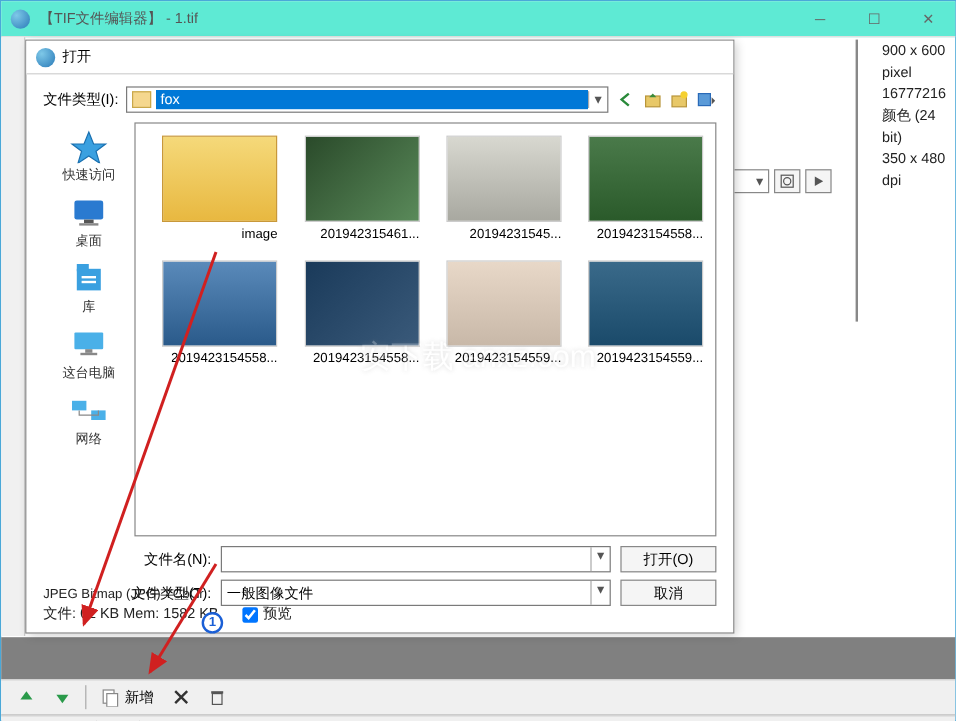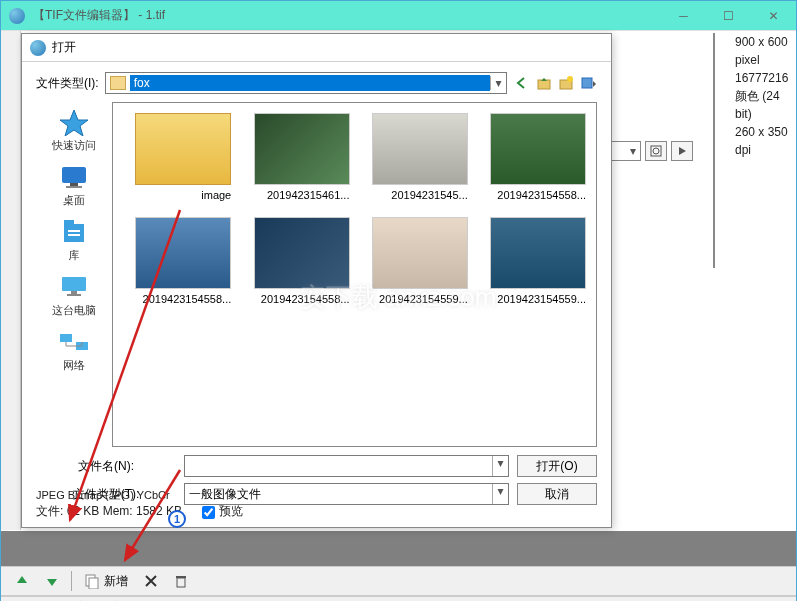--- a/index.html
+++ b/index.html
@@ -36,21 +36,21 @@
 .place .lbl { font-size: 11px; color: #333; }
 
 .filegrid { flex: 1; border: 1px solid #888; background: #fff; padding: 10px; overflow: auto; }
 .grid-inner { display: grid; grid-template-columns: repeat(4, 1fr); gap: 16px 10px; }
 .thumb { display: flex; flex-direction: column; align-items: flex-end; }
 .thumb .img { width: 96px; height: 72px; border: 1px solid #ccc; }
 .thumb .cap { margin-top: 4px; font-size: 11px; white-space: nowrap; overflow: hidden; text-overflow: ellipsis; max-width: 100px; }
 
 .form-rows { margin-top: 8px; }
 .form-row { display: flex; align-items: center; margin-bottom: 6px; gap: 8px; }
-.form-row .lab { width: 140px; text-align: center; }
+.form-row .lab { width: 140px; text-align: right; }
 .form-row .combo { flex: 1; height: 22px; border: 1px solid #7a7a7a; background: #fff; display: flex; align-items: center; padding: 0 4px; position: relative; }
 .form-row .combo .ddb { position: absolute; right: 0; top: 0; width: 16px; height: 100%; border-left: 1px solid #aaa; text-align: center; color: #555; }
 .form-row .btn { width: 80px; height: 22px; border: 1px solid #888; background: #f5f5f5; text-align: center; line-height: 20px; }
 
 .dialog-footer { position: absolute; bottom: 8px; left: 14px; right: 14px; }
 .footer-line { font-size: 11px; color: #222; line-height: 16px; }
 .preview-chk { display: inline-flex; align-items: flex-end; gap: 4px; margin-left: 20px; }
 .preview-chk input { width: 13px; height: 13px; }
 
 
@@ -263,21 +263,21 @@
         <div class="sq-btn">
             <svg width="10" height="10">
               <path d="M2 1 L9 5 L2 9 Z" fill="#555"></path>
             </svg>
           </div>
       </div>
       <div class="preview-canvas"></div>
       <div class="info-lines">
         <div>900 x 600 pixel</div>
         <div>16777216 颜色 (24 bit)</div>
-        <div>260 x 350 dpi</div>
+        <div>350 x 480 dpi</div>
       </div>
     </div>
 
     <div class="gray-band"></div>
 
     <div class="toolbar-bottom">
       <span class="tb-btn">
           <svg width="14" height="14">
             <path d="M7 2 L12 9 L2 9 Z" fill="#2a9a4a"></path>
           </svg>

